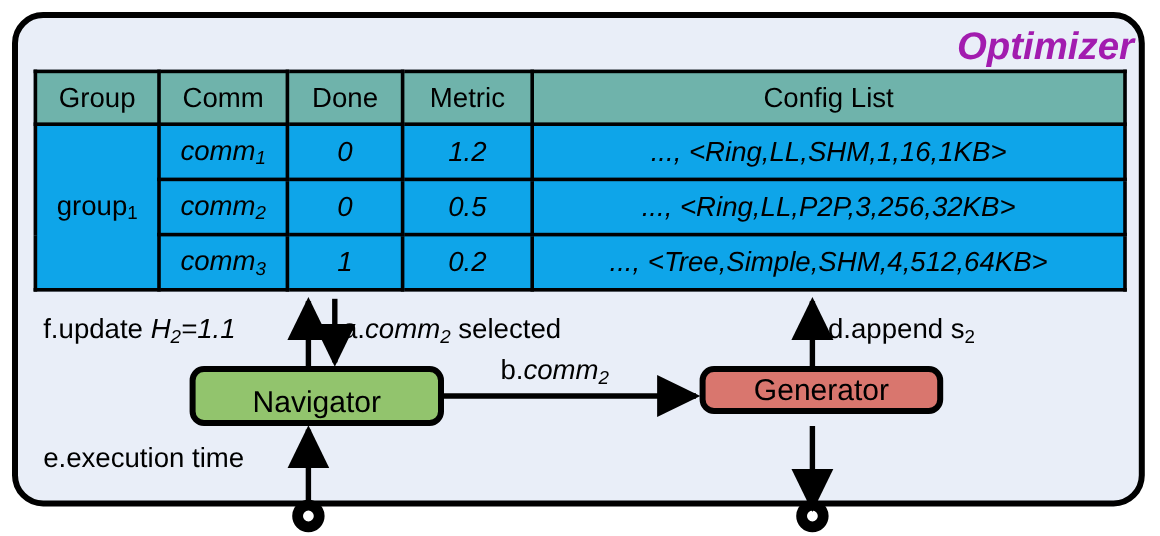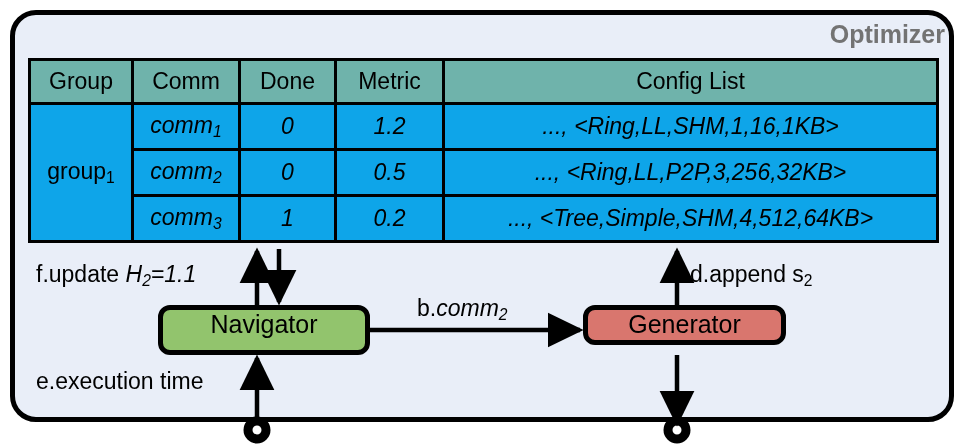--- a/index.html
+++ b/index.html
@@ -27,25 +27,26 @@
     height: 412px;
     background: #e9eef8;
     border: 5px solid #000000;
     border-radius: 26px;
     box-sizing: border-box;
   }
   #optimizer-title {
     position: absolute;
     right: 22px;
     top: 20px;
-    font-size: 25px;
+    font-size: 32px;
     font-weight: bold;
-    color: #737373;
+    color: #a21caf;
     letter-spacing: 0px;
     white-space: nowrap;
+    font-style: italic;
   }
 
   
   #config-table {
     position: absolute;
     left: 28px;
     top: 58px;
     width: 893px;
     border-collapse: collapse;
     table-layout: fixed;
@@ -93,21 +94,21 @@
   .col-metric{ width: 105px; }
   .col-config{ width: 491px; }
 
   
   .node {
     position: absolute;
     border: 5px solid #000000;
     border-radius: 12px;
     box-sizing: border-box;
     display: flex;
-    align-items: flex-start;
+    align-items: flex-end;
     justify-content: center;
     font-size: 25px;
     color: #000;
   }
   #navigator-node {
     left: 158px;
     top: 305px;
     width: 212px;
     height: 50px;
     background: #92c46d;
@@ -213,20 +214,21 @@
 
   <div class="node" id="navigator-node">
     <span>Navigator</span>
   </div>
   <div class="node" id="generator-node">
     <span>Generator</span>
   </div>
 
   <div class="elabel" id="label-f"><span>f.update </span><span class="ital">H</span><span class="sub-i">2</span><span class="ital">=1.1</span></div>
 
+  <div class="elabel" id="label-a"><span>a.</span><span class="ital">comm</span><span class="sub-i">2</span><span> selected</span></div>
 
   <div class="elabel" id="label-b"><span>b.</span><span class="ital">comm</span><span class="sub-i">2</span></div>
 
   <div class="elabel" id="label-d"><span>d.append </span><span>s</span><span class="sub">2</span></div>
 
   <div class="elabel" id="label-e">e.execution time</div>
 
 
 </div>
 

